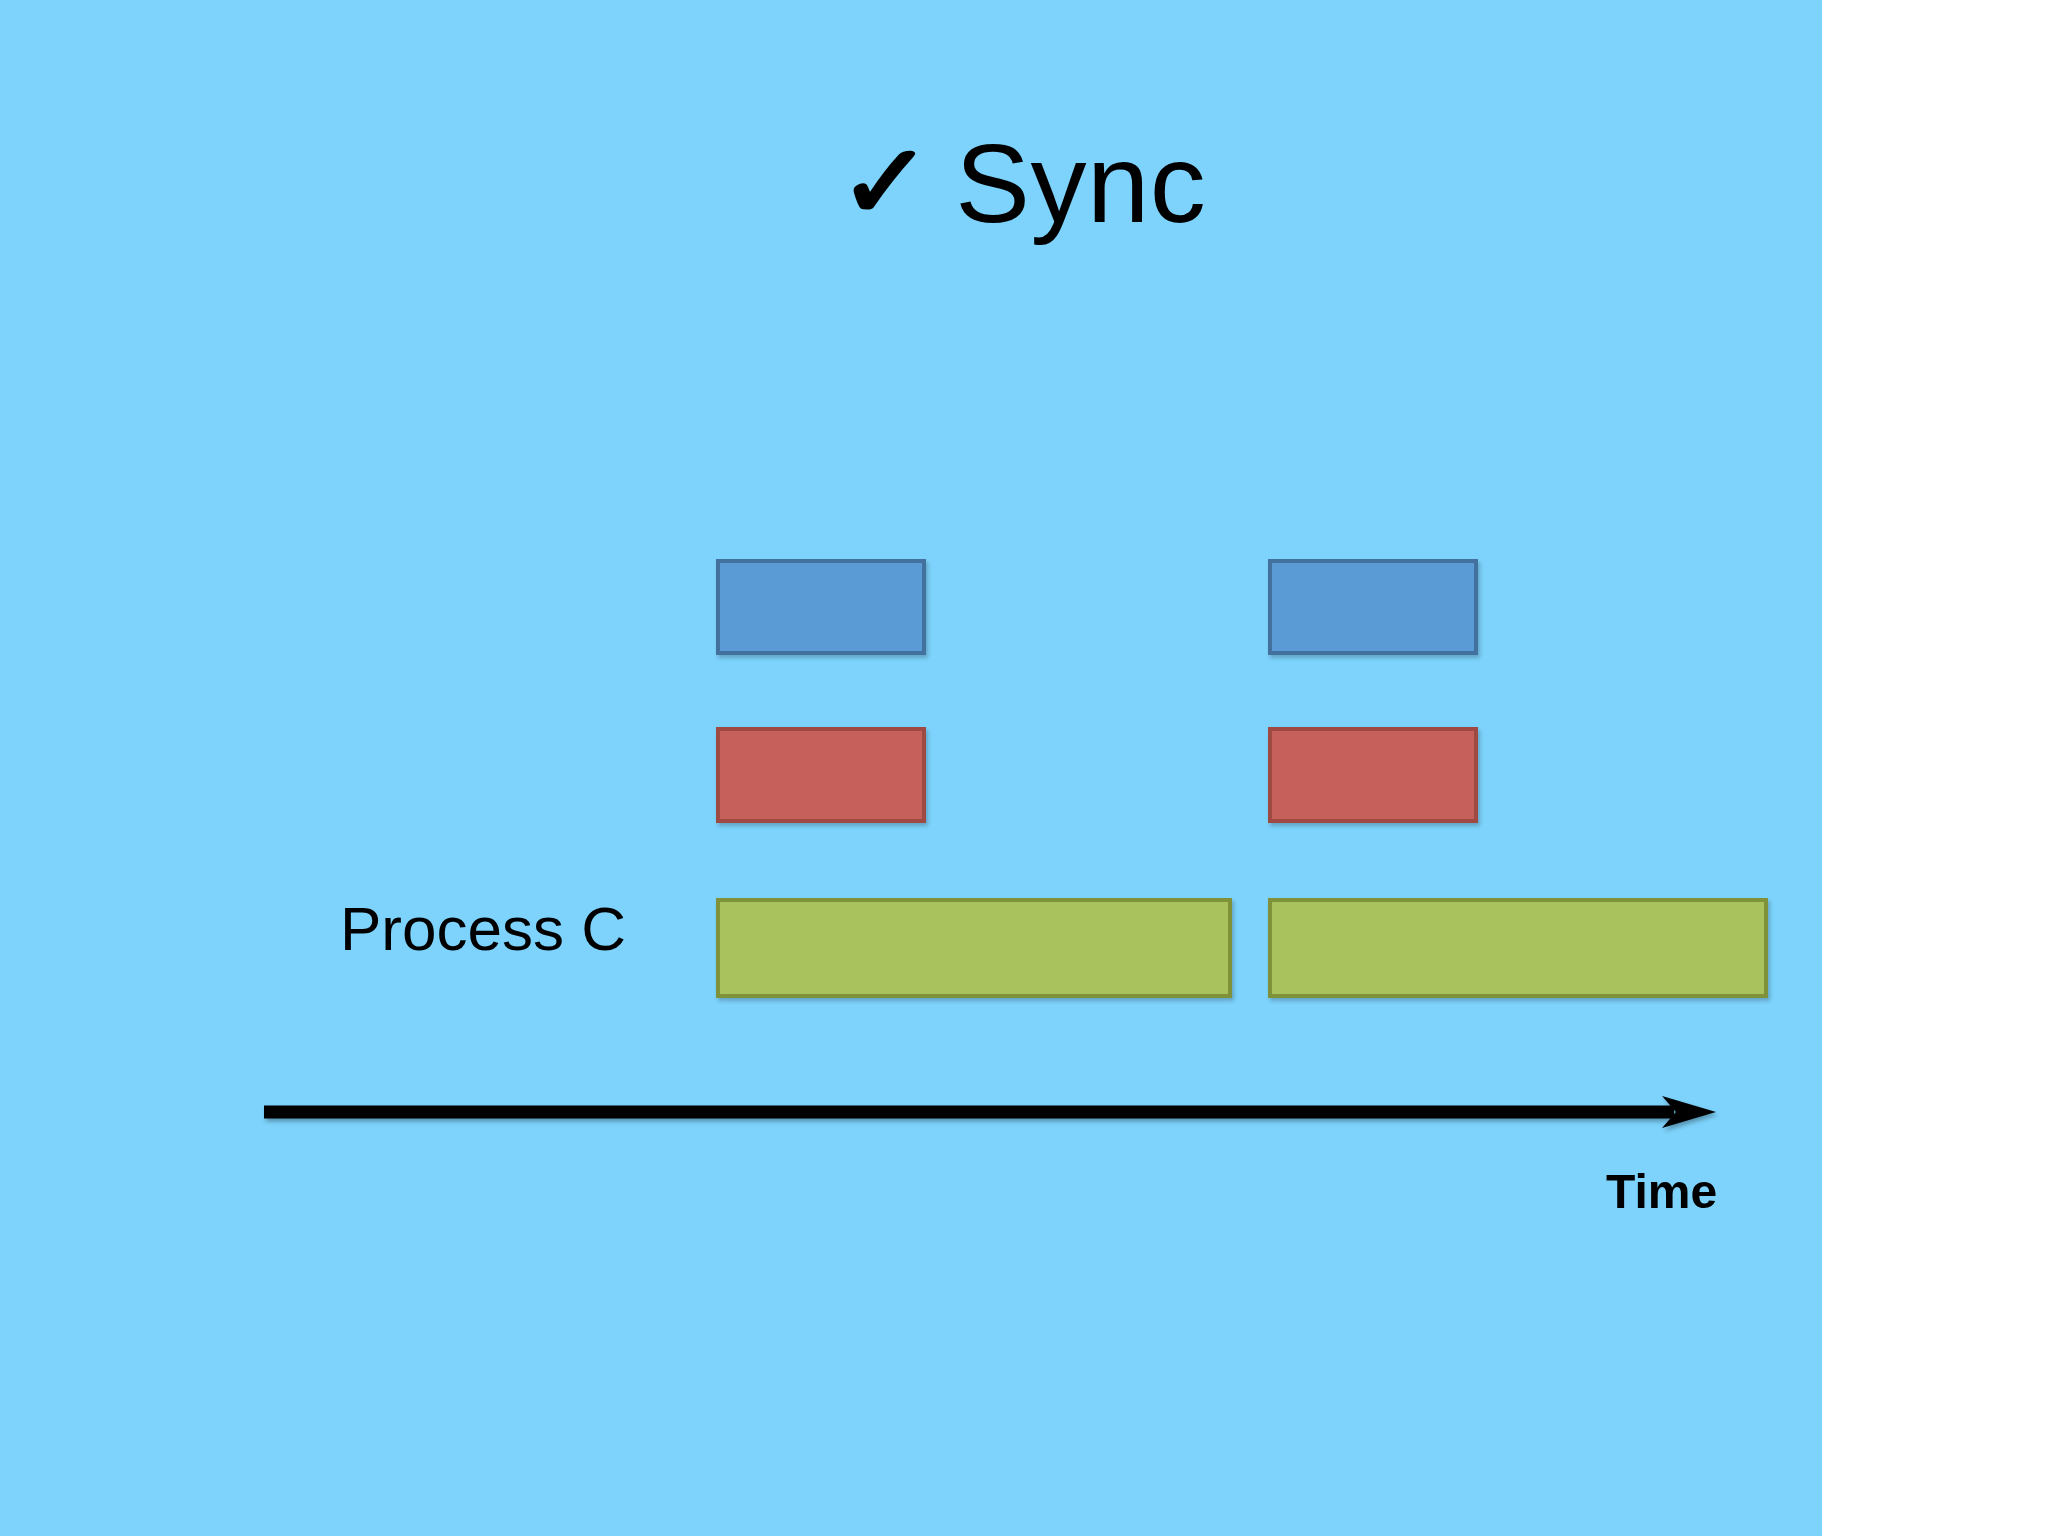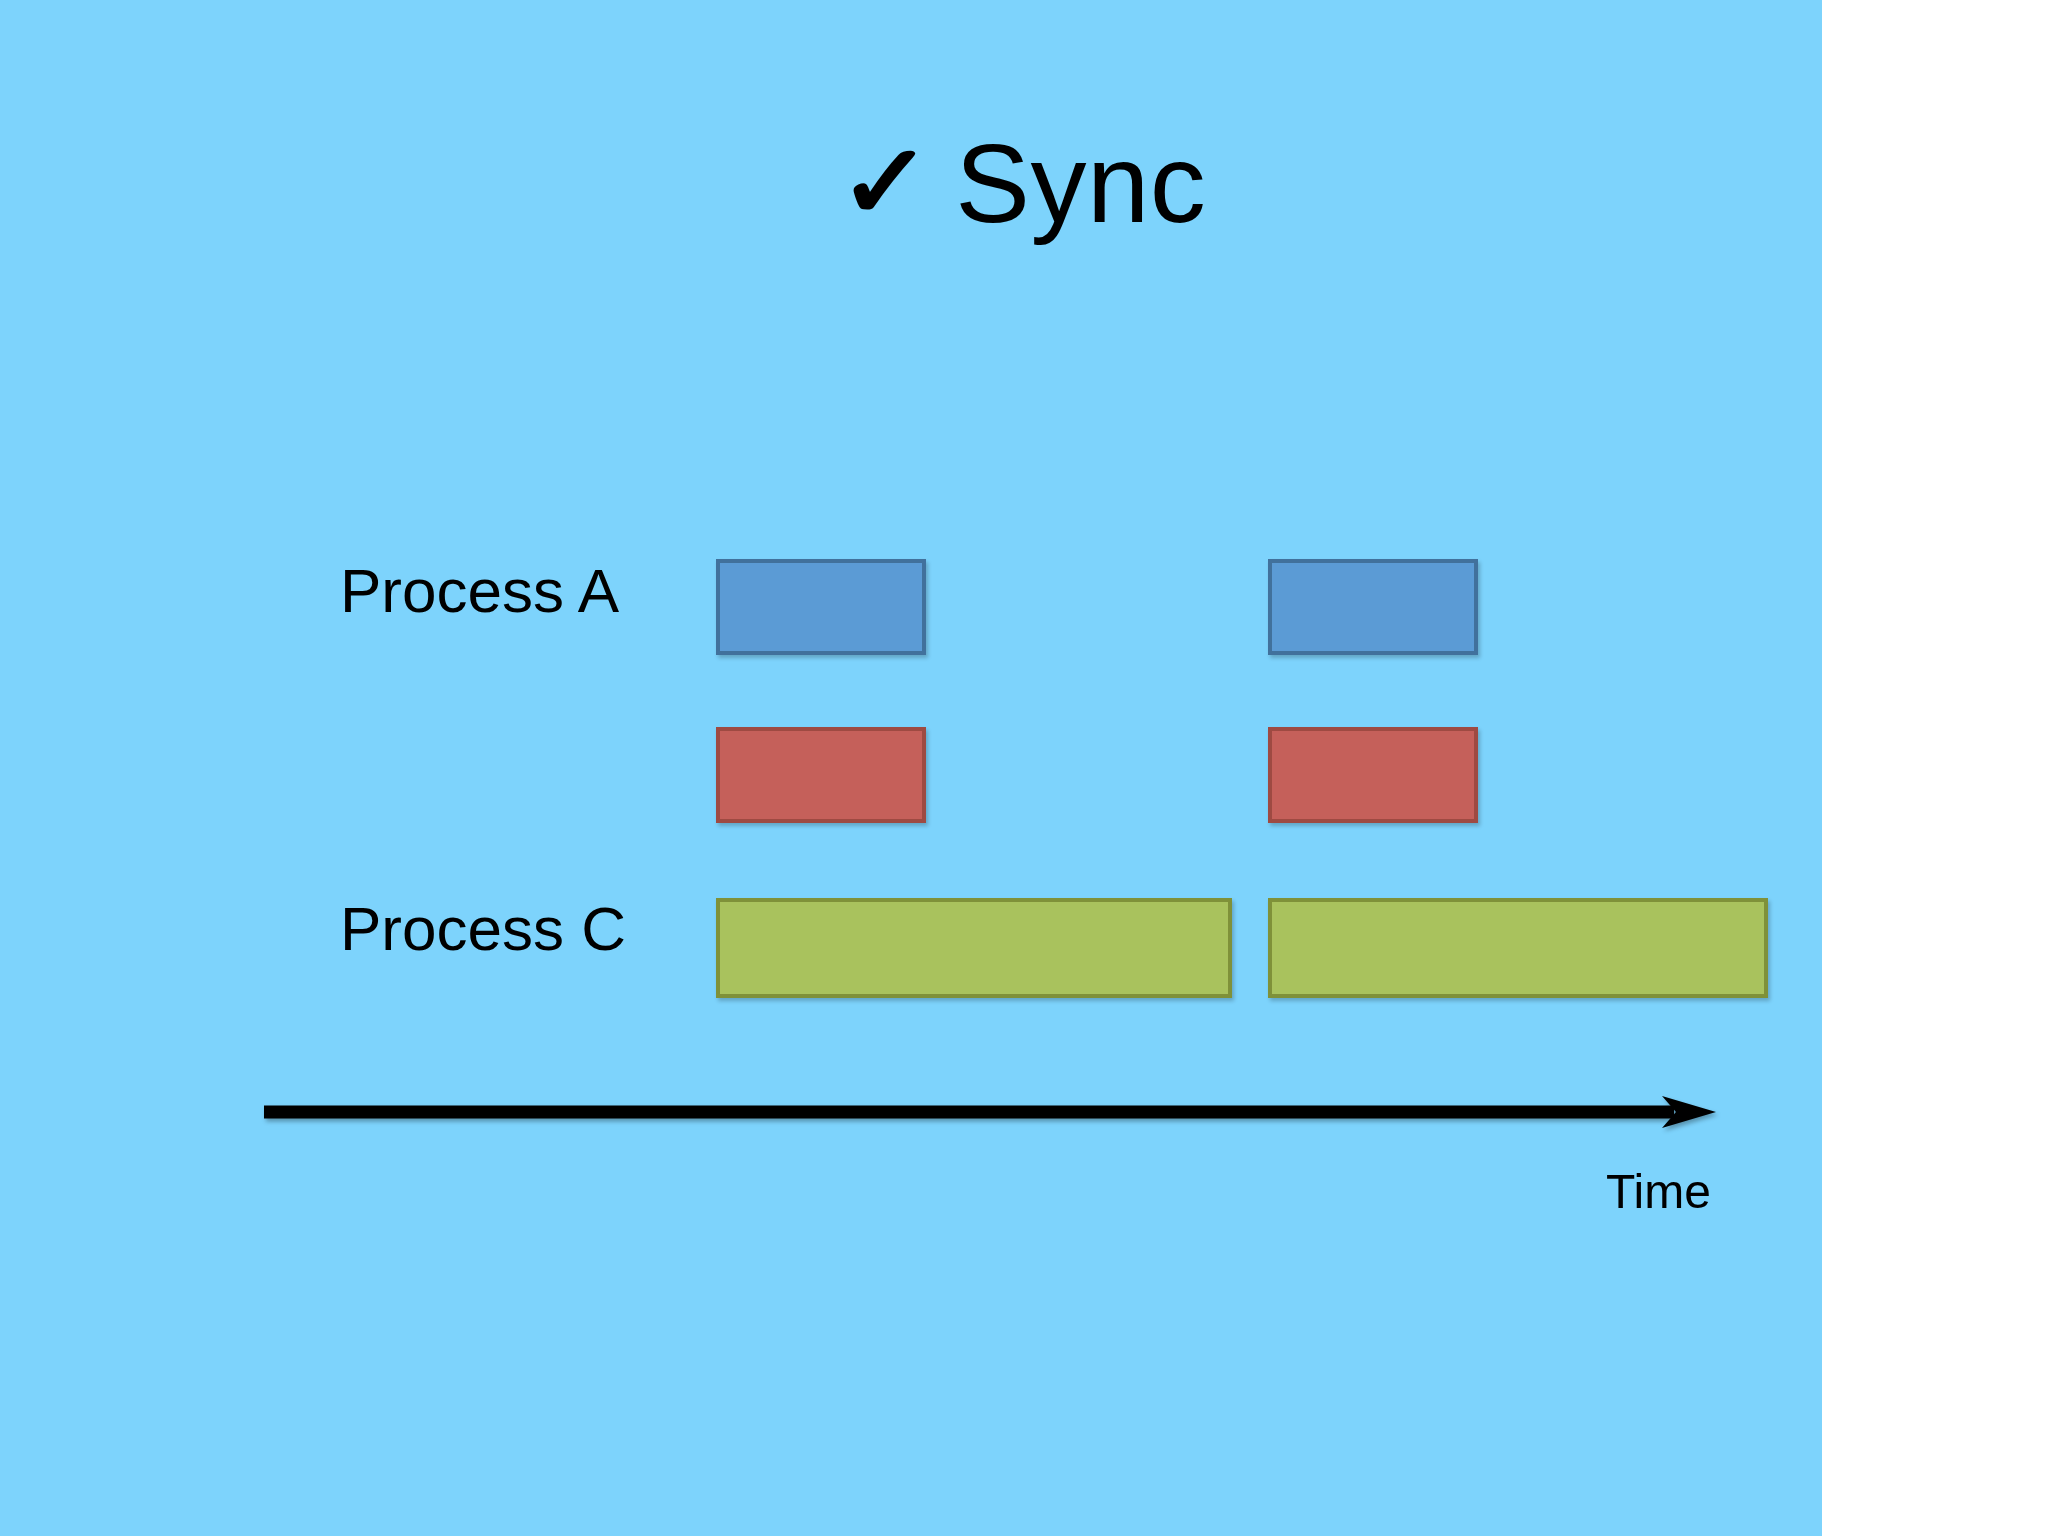--- a/index.html
+++ b/index.html
@@ -75,32 +75,32 @@
     filter: drop-shadow(2px 3px 2px rgba(0,0,0,0.30));
   }
   .axis-label {
     position: absolute;
     left: 1606px;
     top: 1168px;
     font-size: 48px;
     line-height: 1;
     color: #000000;
     white-space: nowrap;
+    font-weight: bold;
   }
 </style>
 </head>
 <body>
 
 <div id="slide">
 
   <div class="title">
     <span class="check">✓</span><span>Sync</span>
   </div>
 
-  <div class="row-label" style="left:340px; top:560px; width:360px;">Process A</div>
   <div class="bar" style="left:716px; top:559px; width:210px; height:96px;
               background:#5B9BD5; border-color:#41719C;"></div>
   <div class="bar" style="left:1268px; top:559px; width:210px; height:96px;
               background:#5B9BD5; border-color:#41719C;"></div>
 
   <div class="bar" style="left:716px; top:727px; width:210px; height:96px;
               background:#C5605A; border-color:#9E4A42;"></div>
   <div class="bar" style="left:1268px; top:727px; width:210px; height:96px;
               background:#C5605A; border-color:#9E4A42;"></div>
 

